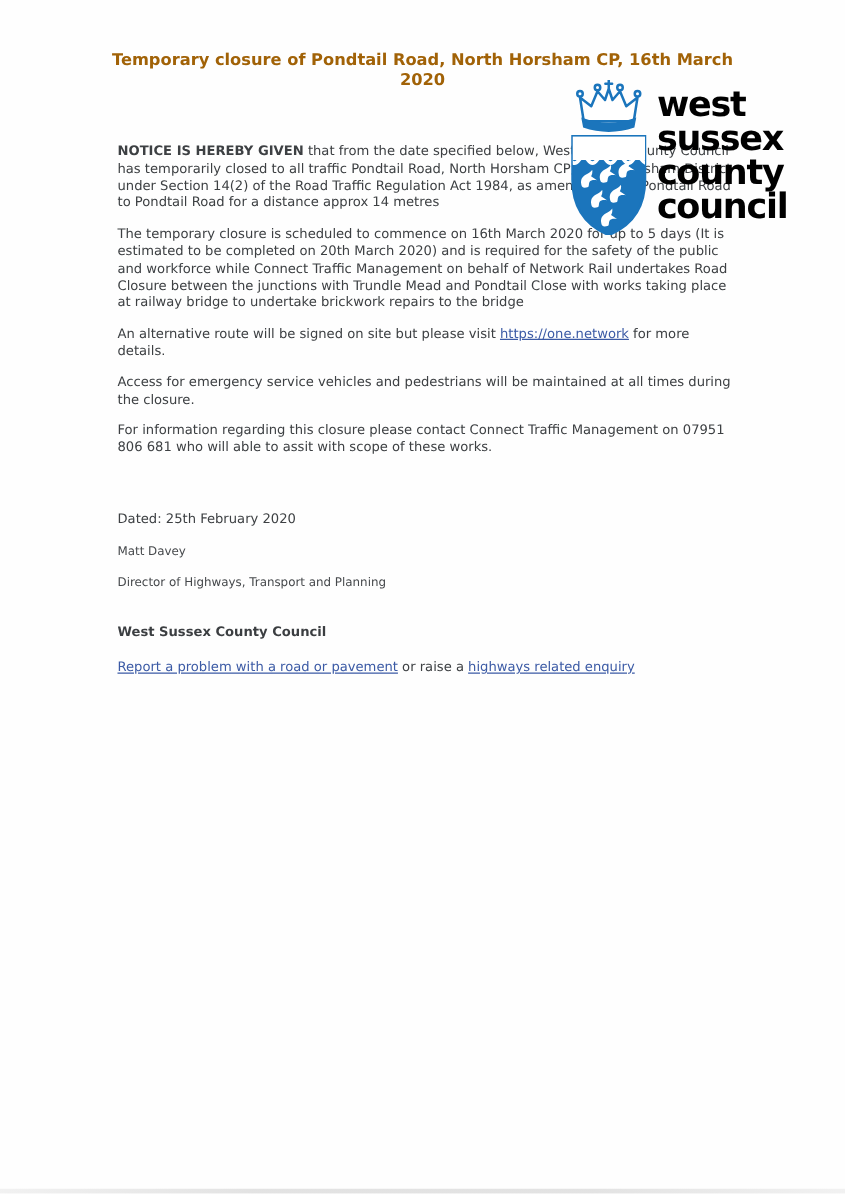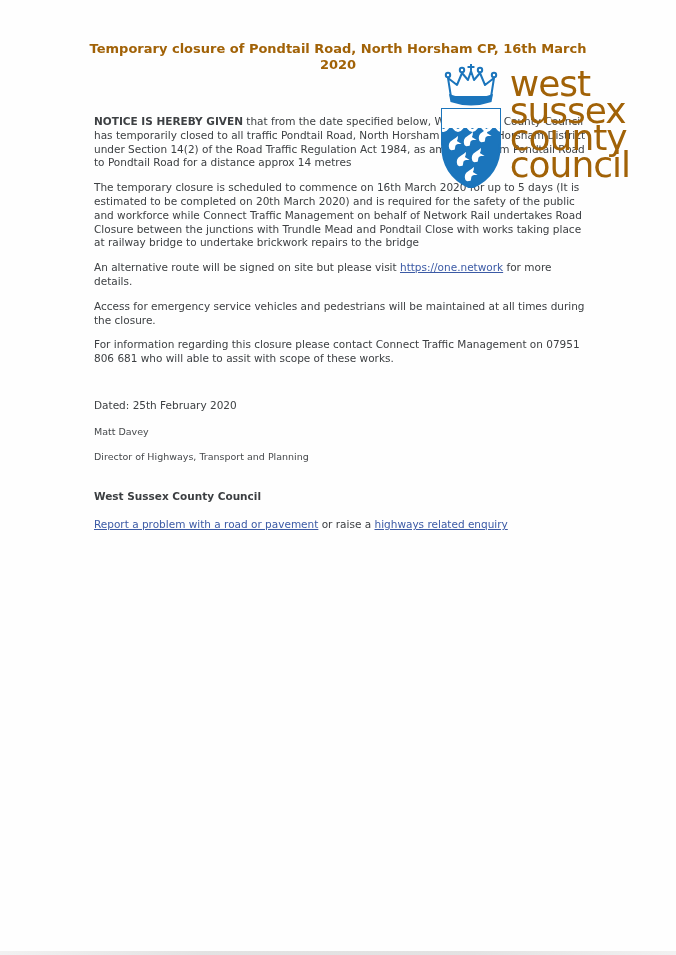--- a/index.html
+++ b/index.html
@@ -18,25 +18,25 @@
   .logo {
     position: absolute;
     top: 64px;
     right: 46px;
     display: flex;
     align-items: flex-start;
     gap: 6px;
   }
   .logo-text {
     margin-top: 6px;
-    font-weight: normal;
-    font-size: 36px;
+    font-weight: bold;
+    font-size: 28px;
     line-height: 27px;
     letter-spacing: -1px;
-    color: #a16207;
+    color: #000000;
   }
 
   
   .title {
     margin-top: 218px;
     text-align: center;
     font-size: 29px;
     font-weight: bold;
     letter-spacing: 1px;
     color: #373b3e;
@@ -60,21 +60,21 @@
   }
   .main p { margin: 0 0 11px; }
   .main .lead { font-weight: bold; }
   a.doc-link {
     color: #3b5aa5;
     text-decoration: underline;
     cursor: pointer;
   }
 
   
-  .sig { margin-top: 33px; }
+  .sig { margin-top: 43px; }
   .sig .dated { font-size: 10.5px; margin-bottom: 12px; }
   .sig .small { font-size: 9.5px; margin-bottom: 11px; color: #46494c; }
 
   
   .footer { margin-top: 27px; }
   .footer p { margin: 0 0 14px; font-size: 10.5px; }
   .footer .org { font-weight: bold; color: #3b3e41; }
 
   
   .scan-edge {

